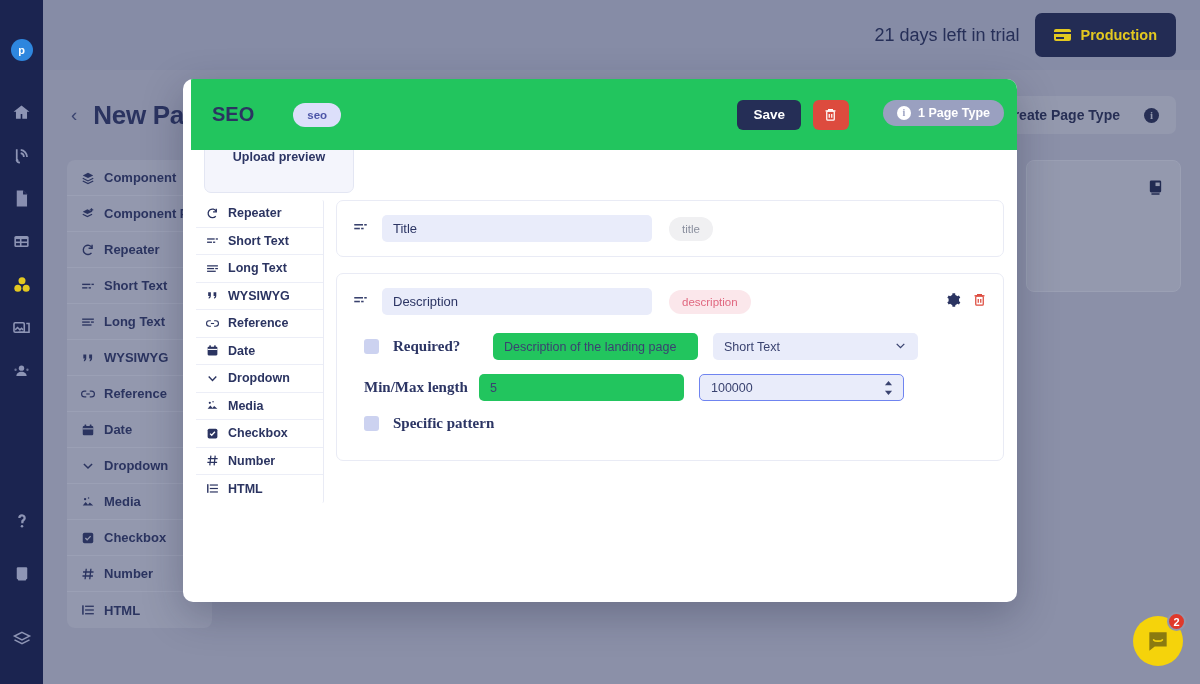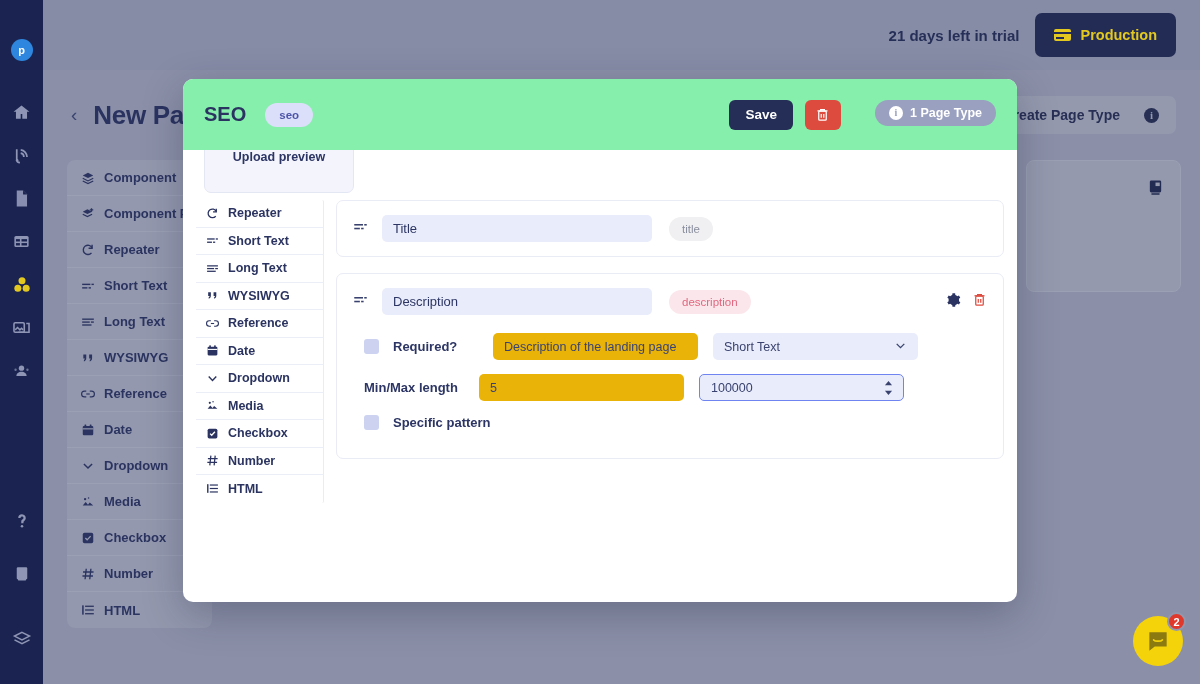--- a/index.html
+++ b/index.html
@@ -40,21 +40,21 @@
     width: 1157px; height: 684px;
     background: #8b90a8;
   }
   .topbar {
     position: absolute; left: 0; top: 0; width: 1157px; height: 70px;
     background: #868ca6;
     display: flex; align-items: center; justify-content: flex-end;
     padding-right: 24px; gap: 14px;
   }
   .trial-text {
-    color: #262f58; font-size: 15px; font-weight: bold;
+    color: #262f58; font-size: 18px; font-weight: normal;
     margin-right: 2px;
   }
   .btn-dark {
     background: #232c54; color: #fff;
     border-radius: 7px; height: 44px;
     display: flex; align-items: center; gap: 9px;
     padding: 0 19px; font-size: 14.5px; font-weight: bold;
   }
   .btn-dark.subscribe { color: #e3c820; }
   .card-icon {
@@ -121,23 +121,23 @@
 
   
   .modal {
     position: absolute; left: 183px; top: 79px;
     width: 834px; height: 523px;
     background: #fff; border-radius: 10px;
     box-shadow: 0 12px 40px rgba(20,25,55,.28);
     overflow: hidden;
   }
   .modal-head {
-    position: absolute; left: 0; top: 0; width: 834px; height: 71px;
-    background: #86efac; z-index: 5;
-    display: flex; align-items: center; padding: 0 21px;
+    position: absolute; left: 8px; top: 0; width: 834px; height: 71px;
+    background: #22c55e; z-index: 5;
+    display: flex; align-items: center; padding: 0 21px; gap: 20px;
   }
   .modal-title { color: #2b3461; font-size: 20px; font-weight: bold; }
   .pill-seo {
     margin-left: 19px;
     background: #dcdffa; color: #4d55a8;
     border-radius: 13px; padding: 6px 14px;
     font-size: 11.5px; font-weight: bold;
   }
   .head-actions { margin-left: auto; display: flex; gap: 12px; }
   .btn-save {
@@ -218,30 +218,30 @@
   .key-pill.pink { background: #fbe7eb; color: #e0677f; }
   .row-actions { margin-left: auto; display: flex; align-items: center; gap: 11px; }
 
   .settings {
     padding: 4px 16px 20px 27px;
   }
   .set-row {
     display: flex; align-items: center; margin-bottom: 14px;
   }
   .set-label {
-    color: #2c3564; font-size: 13px; font-weight: bold;
-    width: 115px; flex: none;
+    color: #2c3564; font-size: 15px; font-weight: bold;
+    width: 115px; flex: none; font-family: Liberation Serif, serif;
   }
   .cb {
     width: 15px; height: 15px; border-radius: 3px;
     background: #ccd2f0; flex: none; margin-right: 14px;
   }
   .set-input {
     width: 205px; height: 27px;
-    background: #eab308; border: none; border-radius: 5px;
+    background: #22c55e; border: none; border-radius: 5px;
     padding: 0 11px; color: #3a4370; font-size: 12.5px;
     font-family: "Liberation Sans", sans-serif;
   }
   .set-select {
     width: 205px; height: 27px; margin-left: 15px;
     background: #e9ecfa; border: none; border-radius: 5px;
     padding: 0 11px; color: #3a4370; font-size: 12.5px;
     display: flex; align-items: center;
     position: relative;
   }

